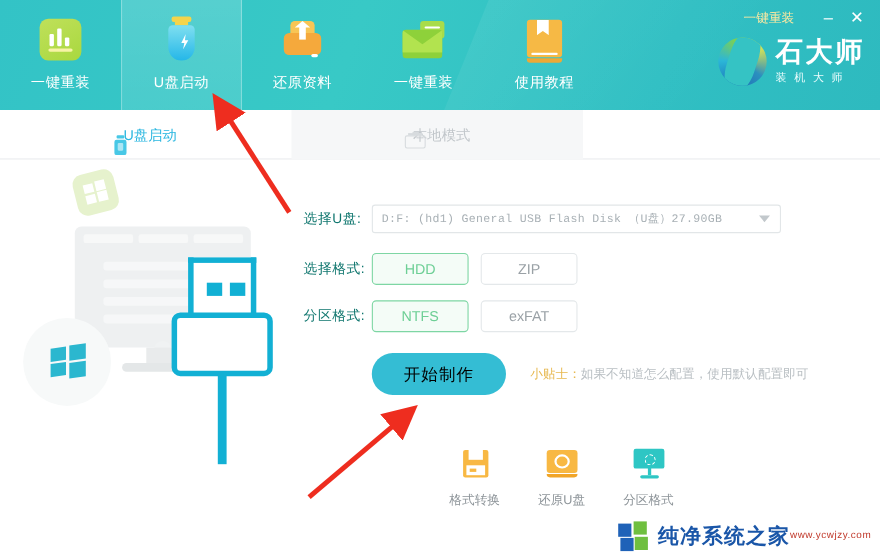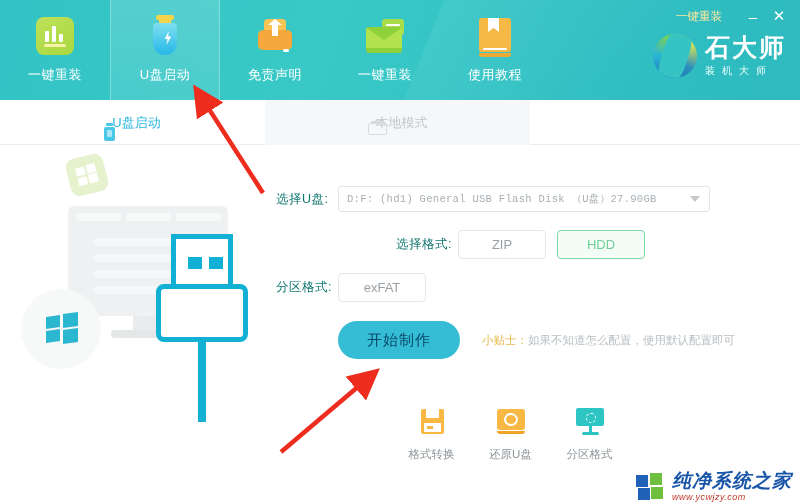--- a/index.html
+++ b/index.html
@@ -263,21 +263,21 @@
     height:29px; min-width:88px; padding:0 14px;
     border:1px solid #e4e8ea; border-radius:4px; background:#ffffff;
     display:flex; align-items:center; justify-content:center;
     font-size:13px; color:#9aa1a6; margin-right:11px; cursor:pointer;
   }
   .opt.sel { border:1px solid #7ed6a4; color:#6ecf96; background:#f4fcf7; }
 
   .actionrow { display:flex; align-items:center; margin-top:19px; }
   .start-btn {
     width:122px; height:38px; border-radius:19px;
-    background:#34bdd4; color:#0c4a6e; font-size:15px;
+    background:#34bdd4; color:#000000; font-size:15px;
     display:flex; align-items:center; justify-content:center;
     cursor:pointer; margin-left:62px; letter-spacing:1px;
   }
   .tip { margin-left:22px; font-size:11.5px; color:#b9bfc3; }
   .tip b { color:#e7b84f; font-weight:normal; }
 
   
   .tools { position:absolute; left:392px; top:260px; width:400px; display:flex; }
   .tool { width:79px; display:flex; flex-direction:column; align-items:center; cursor:pointer; }
   .tool-ic { width:34px; height:32px; position:relative; }
@@ -316,21 +316,21 @@
   .arrow { position:absolute; pointer-events:none; }
 
   
   .wm { position:absolute; right:8px; bottom:2px; display:flex; align-items:center; }
   .wm-sq { position:relative; width:30px; height:28px; margin-right:6px; }
   .wm-sq i { position:absolute; width:12px; height:12px; }
   .wm-sq i.a { left:0;  top:2px;  background:#1f62b8; }
   .wm-sq i.b { left:14px;top:0;   background:#6fbf3f; }
   .wm-sq i.c { left:2px; top:15px;background:#1f62b8; }
   .wm-sq i.d { left:15px;top:14px;background:#6fbf3f; }
-  .wm-txt { display:flex; flex-direction:column;font-style:italic; }
+  .wm-txt { display:flex; flex-direction:row; }
   .wm-main { font-size:19px; font-weight:bold; color:#1a56a8; letter-spacing:1px; line-height:1; }
   .wm-sub { font-size:9px; color:#c0392b; letter-spacing:.5px; margin-top:2px; }
 </style>
 </head>
 <body>
 
 <div id="app">
 
   <div class="header">
     <div class="header-sheen"></div>
@@ -363,21 +363,21 @@
 
       <div class="nav-item">
         <div class="nav-icon">
           <div class="ic-restore">
               <div class="sq"></div>
               <div class="tray"></div>
               <div class="arr"></div>
               <div class="dot"></div>
             </div>
         </div>
-        <div class="nav-label">免责声明</div>
+        <div class="nav-label">还原资料</div>
       </div>
 
       <div class="nav-item">
         <div class="nav-icon">
           <div class="ic-mail">
             <div class="note">
                 <i class="l1"></i>
                 <i class="l2"></i>
               </div>
             <div class="env"></div>
@@ -475,28 +475,29 @@
     <div class="form">
 
       <div class="row">
         <div class="row-label">选择U盘:</div>
         <div class="select">
           <span>D:F: (hd1) General USB Flash Disk （U盘）27.90GB</span>
           <span class="caret"></span>
         </div>
       </div>
 
-      <div class="row" style="margin-top:18px;justify-content:center;">
+      <div class="row" style="margin-top:18px;">
         <div class="row-label">选择格式:</div>
+        <div class="opt sel">HDD</div>
         <div class="opt">ZIP</div>
-        <div class="opt sel">HDD</div>
       </div>
 
       <div class="row" style="margin-top:14px;">
         <div class="row-label">分区格式:</div>
+        <div class="opt sel">NTFS</div>
         <div class="opt">exFAT</div>
       </div>
 
       <div class="actionrow">
         <div class="start-btn">开始制作</div>
         <div class="tip">
           <b>小贴士：</b><span>如果不知道怎么配置，使用默认配置即可</span>
         </div>
       </div>
 

